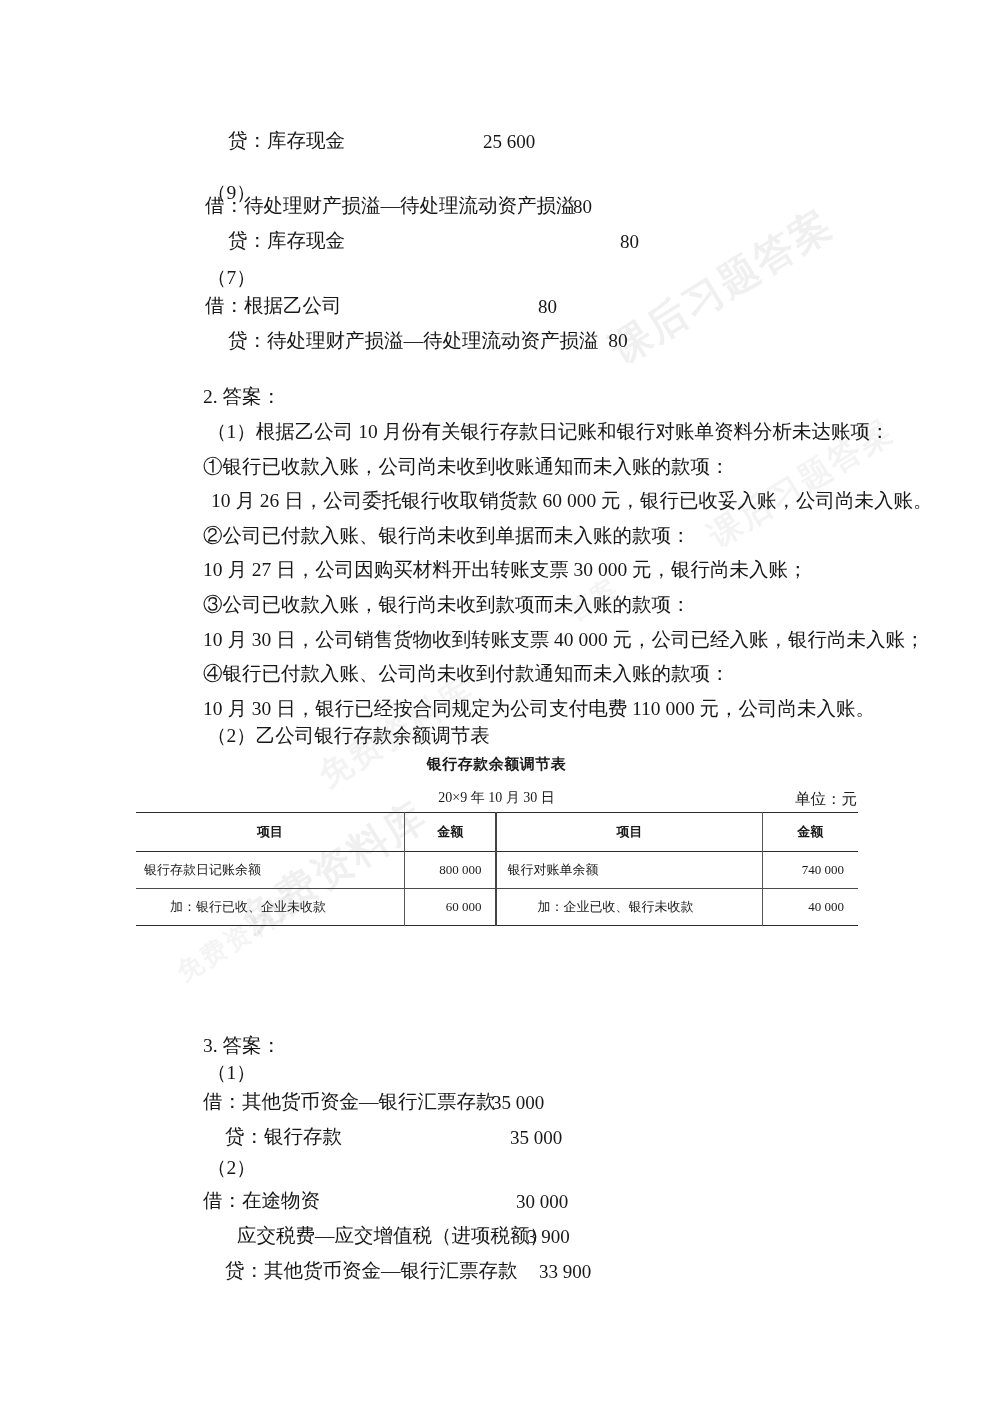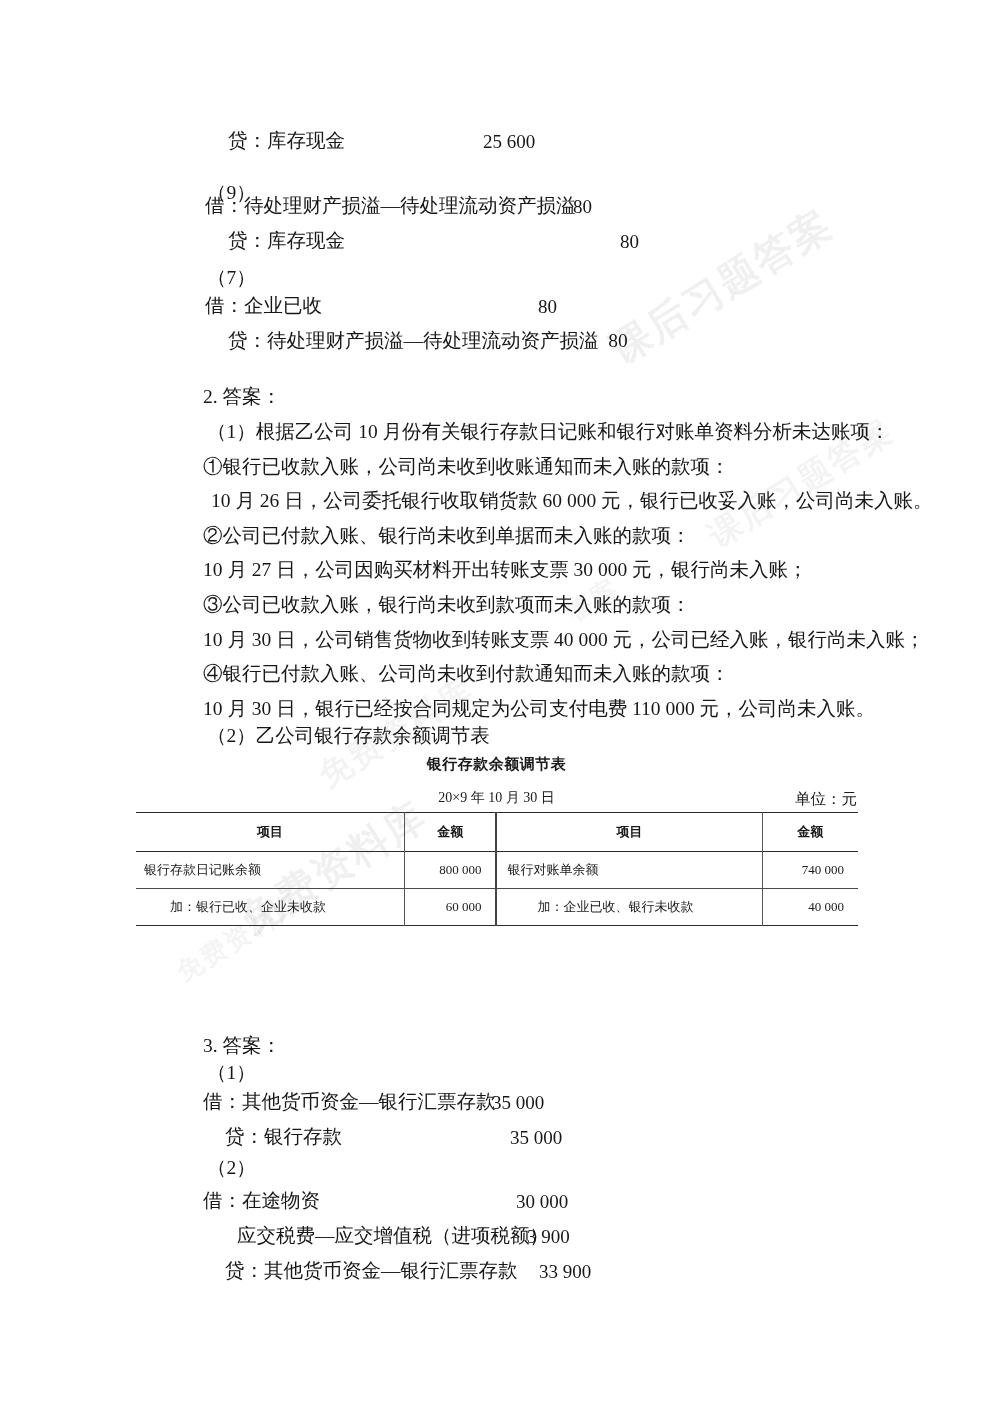--- a/index.html
+++ b/index.html
@@ -146,21 +146,21 @@
       <div class="line" style="left:207px; top:183px;">（9）</div>
 
       <div class="line" style="left:205px; top:196px;">借：待处理财产损溢—待处理流动资产损溢</div>
       <div class="num" style="left:573px; top:197px;">80</div>
 
       <div class="line" style="left:228px; top:231px;">贷：库存现金</div>
       <div class="num" style="left:620px; top:232px;">80</div>
 
       <div class="line" style="left:207px; top:268px;">（7）</div>
 
-      <div class="line" style="left:205px; top:296px;">借：企业已收</div>
+      <div class="line" style="left:205px; top:296px;">借：根据乙公司</div>
       <div class="num" style="left:538px; top:297px;">80</div>
 
       <div class="line" style="left:228px; top:331px;">贷：待处理财产损溢—待处理流动资产损溢  80</div>
     </div>
 
     <div>
       <div class="line" style="left:203px; top:387px;">2. 答案：</div>
 
       <div class="line" style="left:207px; top:422px;">（1）根据乙公司 10 月份有关银行存款日记账和银行对账单资料分析未达账项：</div>
       <div class="line" style="left:203px; top:457px;">①银行已收款入账，公司尚未收到收账通知而未入账的款项：</div>

